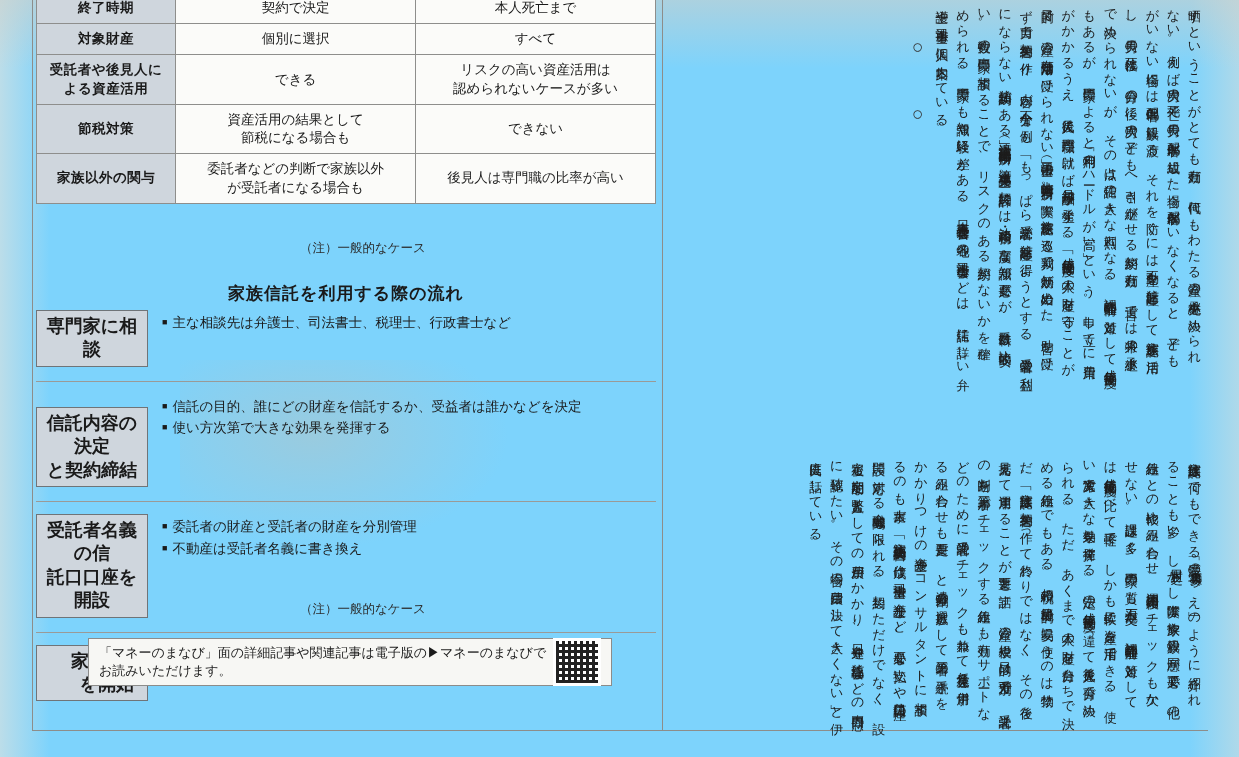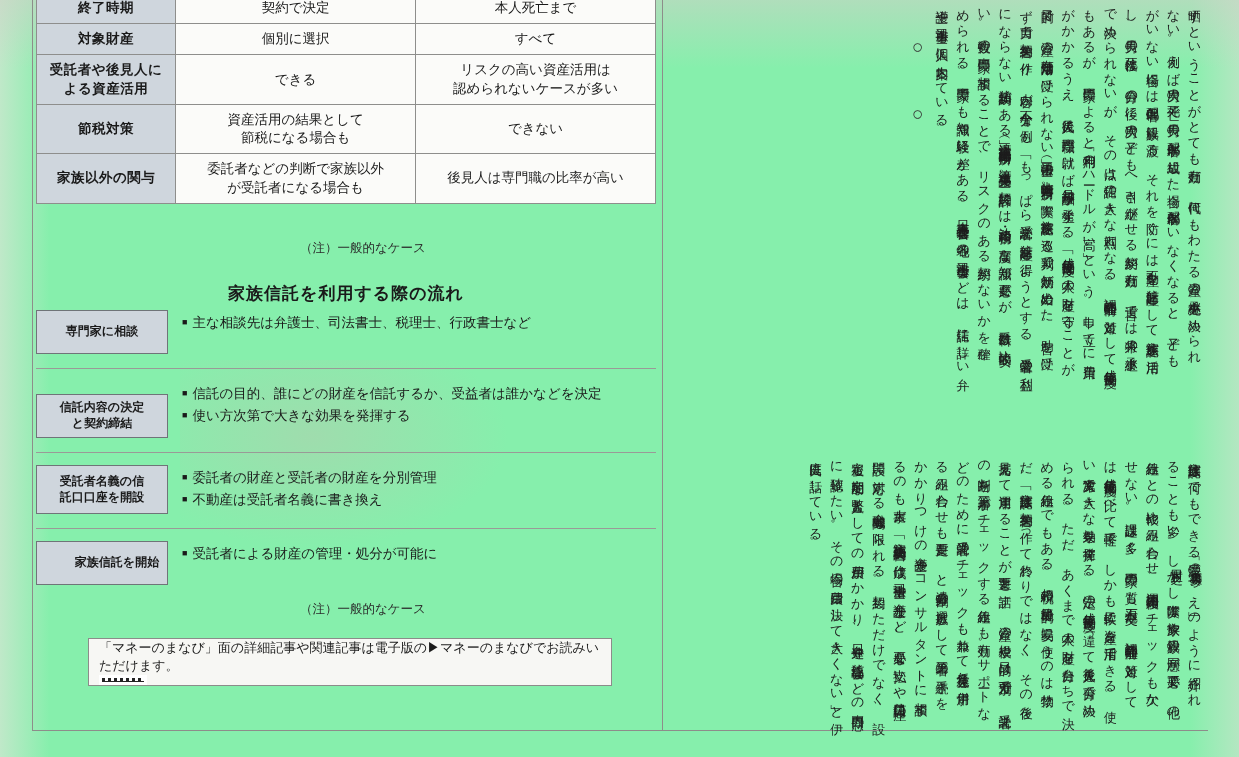--- a/index.html
+++ b/index.html
@@ -12,21 +12,21 @@
     height: 757px;
     position: relative;
     overflow: hidden;
     font-family: "Liberation Sans", sans-serif;
     color: #1a1a1a;
     background: #efeeea;
   }
   .page {
     position: absolute;
     inset: 0;
-    background: #86efac;
+    background: #7dd3fc;
   }
   
   .paper-shade {
     position: absolute;
     inset: 0;
     background:
       linear-gradient(180deg, rgba(210,208,200,0.55) 0%, rgba(255,255,255,0) 9%),
       linear-gradient(90deg, rgba(230,228,220,0.6) 0%, rgba(255,255,255,0) 4%),
       linear-gradient(270deg, rgba(225,223,215,0.5) 0%, rgba(255,255,255,0) 4%);
     pointer-events: none;
@@ -102,29 +102,29 @@
     top: 310px;
     width: 620px;
   }
   .flow-row {
     position: relative;
     display: flex;
     align-items: stretch;
     margin-bottom: 14px;
   }
   .flow-box {
-    width: 132px;
+    width: 112px;
     min-height: 44px;
     background: #cfd6dd;
     border: 1px solid #6f7478;
     display: flex;
     align-items: center;
     justify-content: center;
     text-align: center;
-    font-size: 12px;
+    font-size: 18px;
     font-weight: bold;
     line-height: 1.3;
     padding: 4px 2px;
     box-sizing: border-box;
   }
   .flow-body {
     flex: 1;
     padding: 3px 0 3px 14px;
     font-size: 13.5px;
     line-height: 1.6;
@@ -160,25 +160,24 @@
   
   .promo {
     position: absolute;
     left: 88px;
     top: 638px;
     width: 524px;
     height: 48px;
     border: 1px solid #8c8c8a;
     background: #f7f7f4;
     display: flex;
-    align-items: flex-start;
+    align-items: center;
     padding: 0 10px;
     box-sizing: border-box;
     font-size: 13px;
-    flex-direction: column;
   }
   .promo .txt { flex: 1; line-height: 1.4; }
   .qr {
     width: 42px; height: 42px;
     background-image:
       linear-gradient(90deg, #222 50%, transparent 50%),
       linear-gradient(0deg, #222 50%, transparent 50%);
     background-size: 6px 6px, 6px 6px;
     background-color: #fff;
     border: 3px solid #fff;

